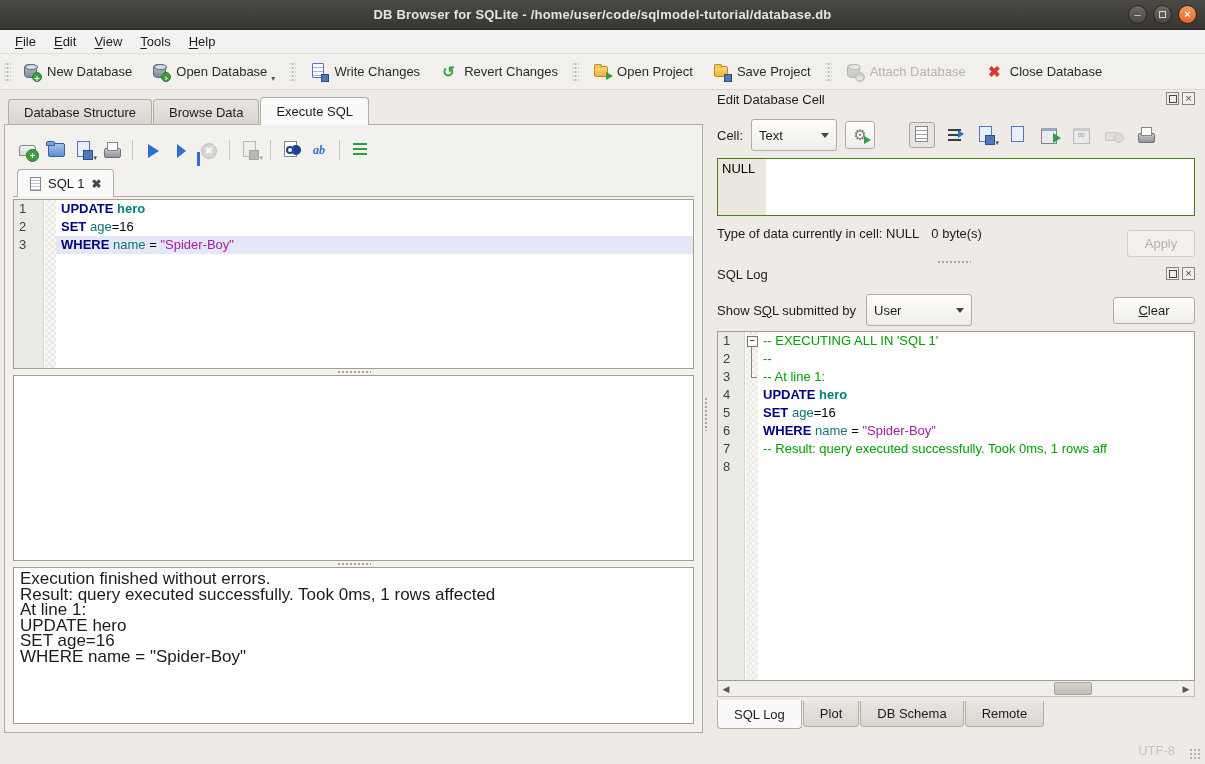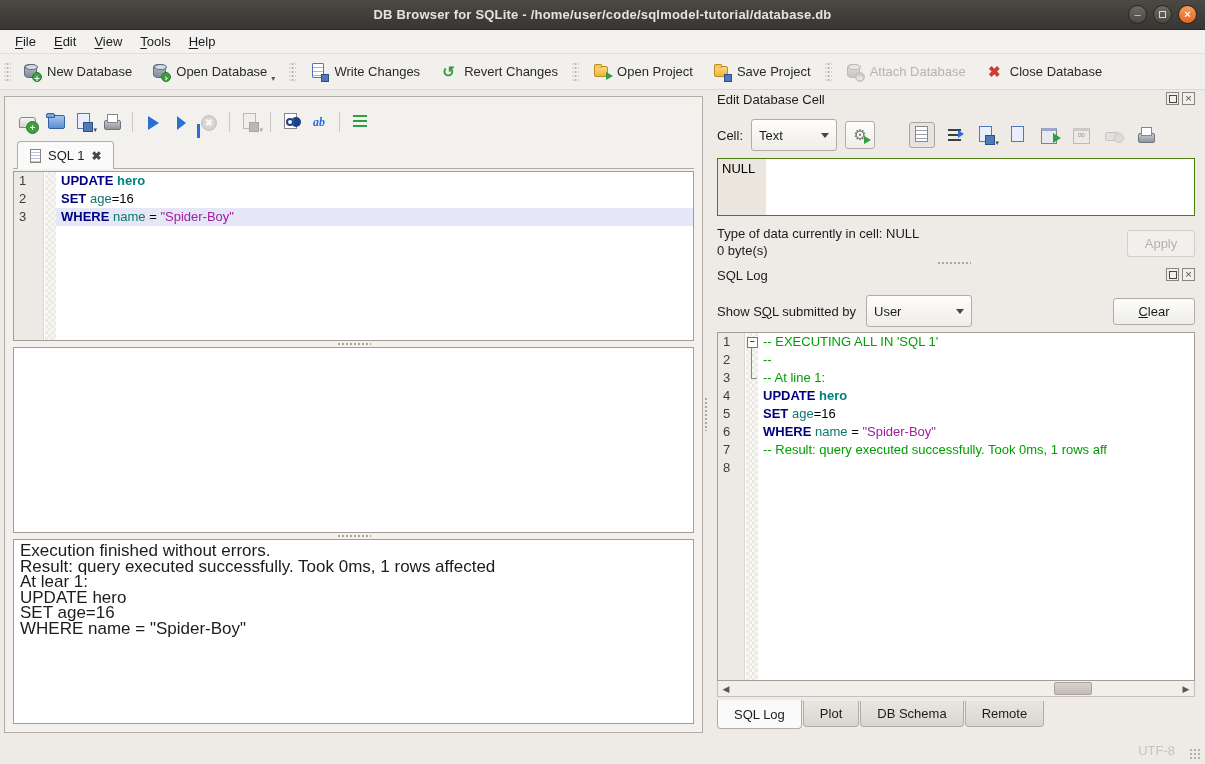--- a/index.html
+++ b/index.html
@@ -140,21 +140,21 @@
   .cell-tools{display:flex;align-items:center;gap:6px;margin-left:26px}
   .ct-btn{width:26px;height:26px;border:0;background:transparent;display:flex;align-items:center;justify-content:center;position:relative}
   .ct-btn.pressed{border:1px solid #aaa49c;border-radius:3px;background:#e7e4e0}
   .ct-btn.disabled{opacity:.45;filter:grayscale(1)}
   .i-doc .pg{background-image:repeating-linear-gradient(#fff 0 3px,#9aa2ad 3px 4px)}
 
   .cell-box{height:58px;background:#fff;border:1px solid #4d7c0f;margin:2px 2px 0 6px;display:flex}
   .cell-gutter{width:48px;background:#ebe6de;padding:2px 0 0 4px;font-size:13px;color:#000}
   .cell-area{flex:1;background:#fff}
   .cell-info{display:flex;margin:10px 2px 0 6px}
-  .cell-info .info-lines{flex:1;display:flex;flex-direction:column;gap:2px}
+  .cell-info .info-lines{flex:1;display:flex;flex-direction:row;gap:12px}
   .apply-wrap{display:flex;align-items:flex-start;padding-top:4px}
   .apply-wrap .btn{width:68px}
 
   .filter-row{height:42px;display:flex;align-items:center;gap:10px;padding:0 2px 0 6px}
   .filter-row .spacer{flex:1}
   .log-wrap{flex:1;display:flex;flex-direction:column;margin:0 2px 0 6px;min-height:0}
   .log-box{flex:1;min-height:0}
   .hscroll{height:16px;border:1px solid #c5c0b9;border-top:0;background:#f1efec;display:flex;align-items:stretch}
   .hs-arrow{width:16px;display:flex;align-items:center;justify-content:center;color:#5a564f;font-size:9px}
   .hs-track{flex:1;position:relative}
@@ -251,20 +251,25 @@
         <span class="tbi">
           <span class="glyph" style="color: rgb(210, 59, 47); font-weight: bold;">✖</span>
         </span>
         <span class="tb-label">Close Database</span>
       </button>
     </div>
 
   <div class="content">
 
     <div class="left">
+      <div class="main-tabs" id="mainTabs">
+          <div class="mtab">Database Structure</div>
+          <div class="mtab">Browse Data</div>
+          <div class="mtab active">Execute SQL</div>
+        </div>
       <div class="tab-frame">
         <div class="sql-toolbar" id="sqlToolbar">
             <button class="sq-btn">
               <span class="sqi i-tabnew"></span>
             </button>
             <button class="sq-btn">
               <span class="sqi i-openf"></span>
             </button>
             <button class="sq-btn">
               <span class="sqi i-savef">
@@ -325,21 +330,21 @@
         <div class="hsplit">
             <span class="dots"></span>
           </div>
         <div class="results"></div>
         <div class="hsplit">
             <span class="dots"></span>
           </div>
         <div class="message" id="messagePane">
             <div class="msg-line">Execution finished without errors.</div>
             <div class="msg-line">Result: query executed successfully. Took 0ms, 1 rows affected</div>
-            <div class="msg-line">At lear 1:</div>
+            <div class="msg-line">At line 1:</div>
             <div class="msg-line">UPDATE hero</div>
             <div class="msg-line">SET age=16</div>
             <div class="msg-line">WHERE name = "Spider-Boy"</div>
           </div>
       </div>
     </div>
 
     <div class="vsplit">
         <span class="dots"></span>
       </div>

